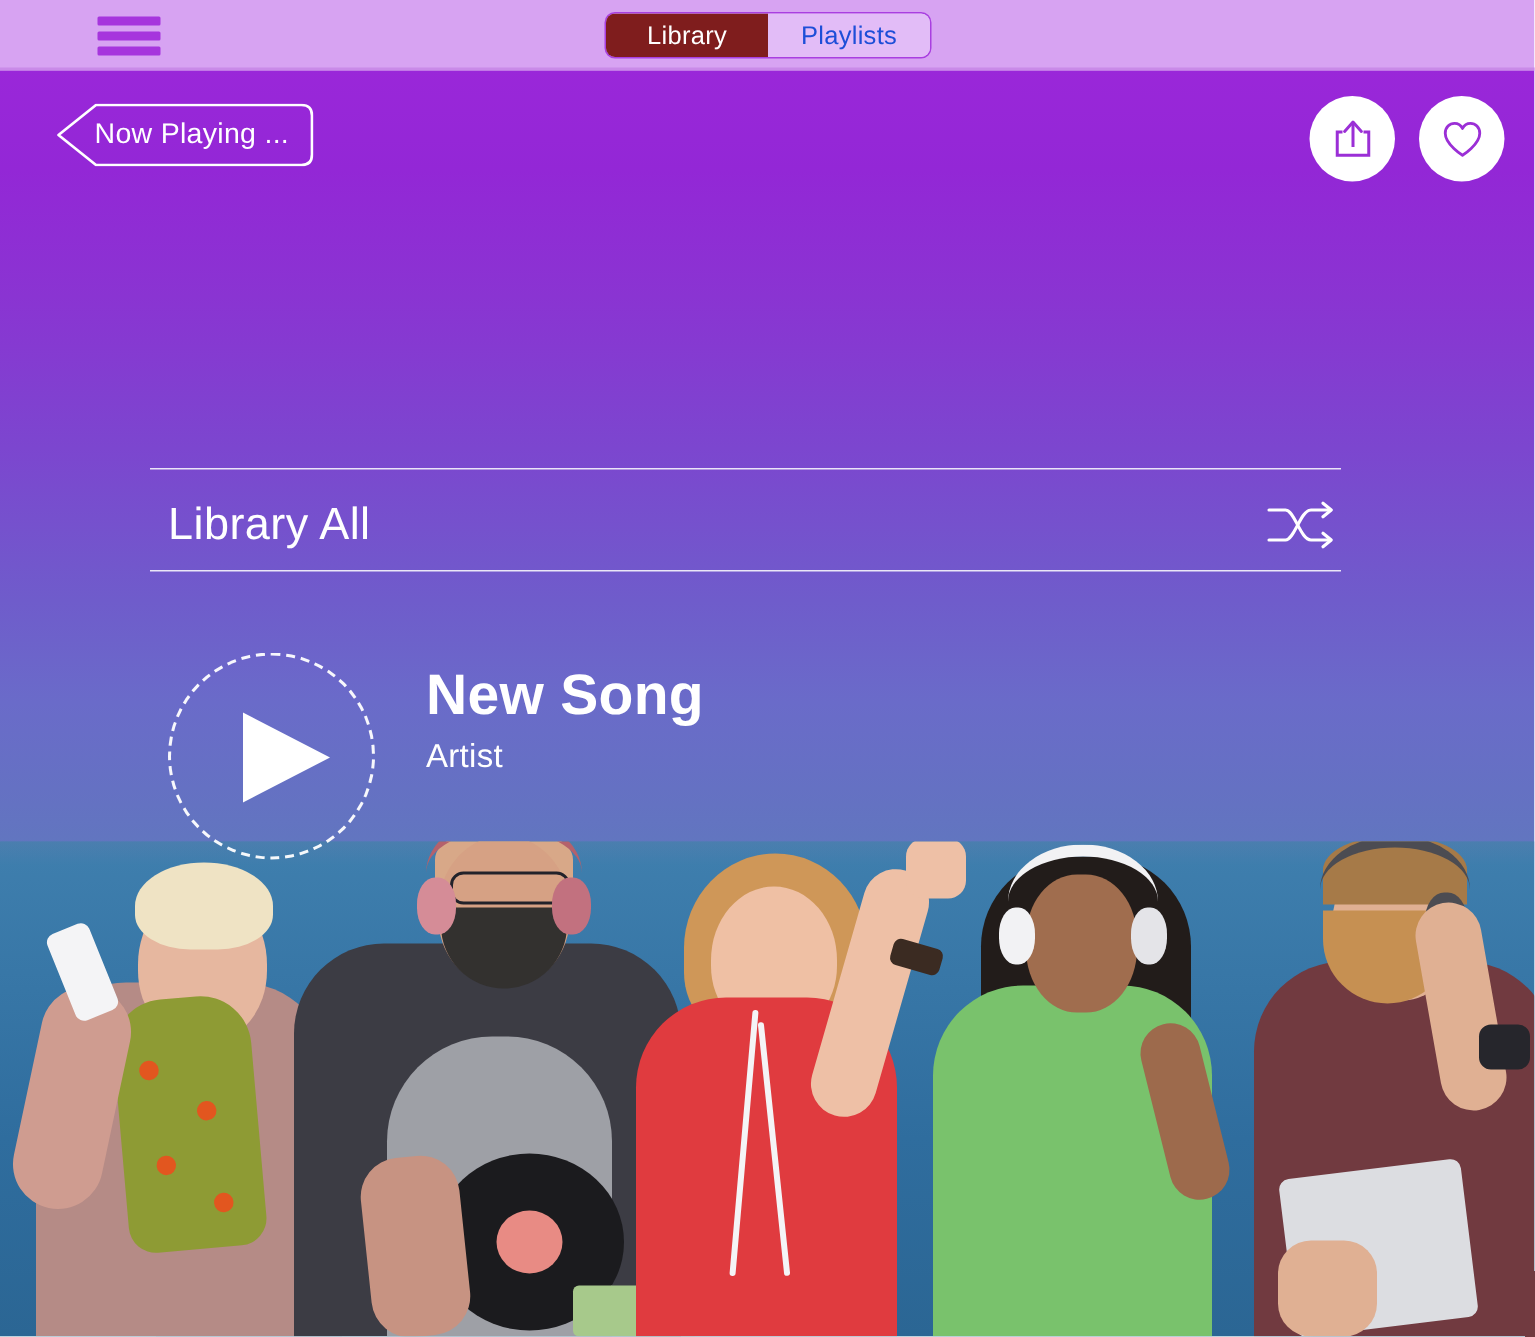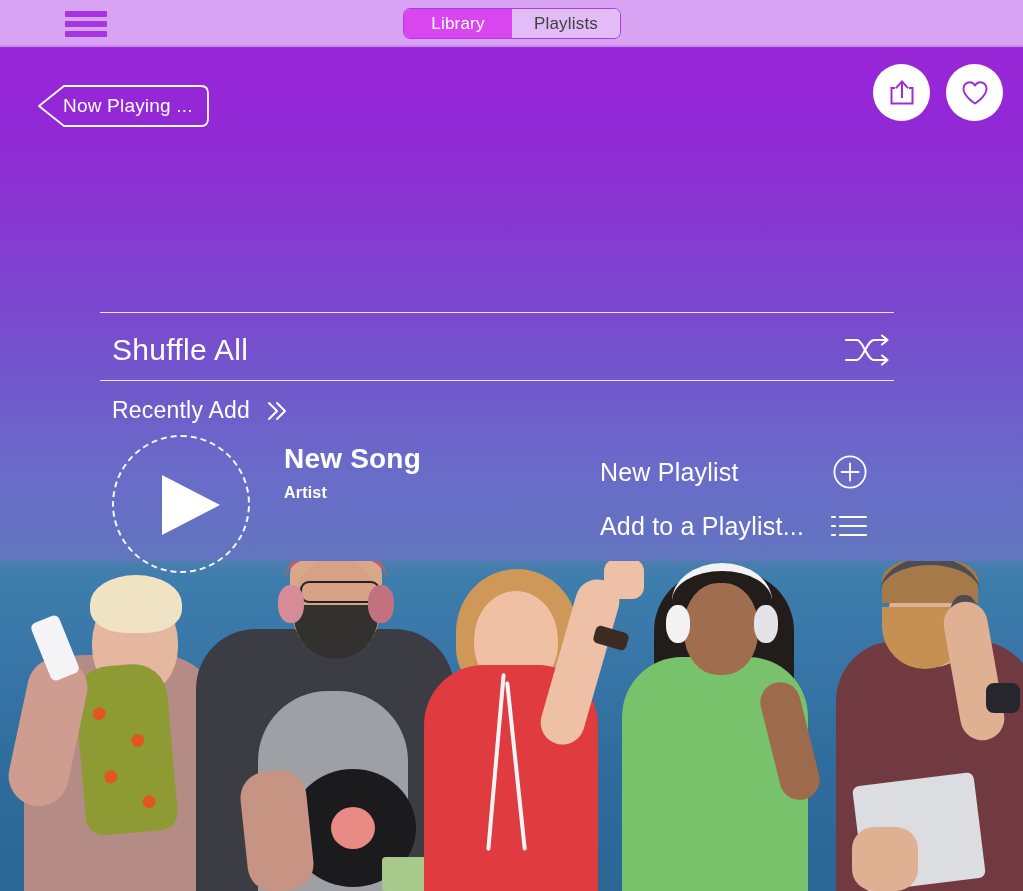--- a/index.html
+++ b/index.html
@@ -65,27 +65,27 @@
     flex: 1 1 50%;
     display: flex;
     align-items: center;
     justify-content: center;
     font-size: 17px;
     letter-spacing: .2px;
     cursor: pointer;
     user-select: none;
   }
   .seg.active {
-    background: #d946ef;
+    background: #7f1d1d;
     color: #ffffff;
     justify-content: center;
   }
   .seg.inactive {
     background: #e2bcf7;
-    color: #404040;
+    color: #1d4ed8;
   }
 
   .searchbox {
     position: absolute;
     left: 805px;
     top: 9px;
     width: 175px;
     height: 29px;
     border: 1.5px solid #a93fe0;
     border-radius: 15px;
@@ -239,21 +239,21 @@
                background: #26262c; border-radius: 8px; }
   .p5 .tablet{ position:absolute; left: 22px; bottom: 6px; width: 122px; height: 106px;
                background: #dcdde1; border-radius: 7px; transform: rotate(-7deg); }
   .p5 .hand  { position:absolute; left: 16px; bottom: 0px; width: 66px; height: 64px;
                background: #e0b093; border-radius: 22px; }
 
   
   .now-playing {
     position: absolute;
     left: 37px;
-    top: 40px;
+    top: 24px;
     height: 42px;
     display: flex;
     align-items: flex-start;
     cursor: pointer;
     z-index: 12;
   }
   .np-shape {
     position: relative;
     height: 42px;
     display: flex;
@@ -369,28 +369,28 @@
   }
 
   .song-meta {
     position: absolute;
     left: 284px;
     top: 398px;
     z-index: 11;
     color: #ffffff;
   }
   .song-title {
-    font-size: 28px;
+    font-size: 38px;
     font-weight: 700;
     letter-spacing: .2px;
     margin-bottom: 5px;
   }
   .song-line {
-    font-size: 16px;
-    font-weight: 700;
+    font-size: 22px;
+    font-weight: 400;
     letter-spacing: .2px;
     line-height: 26px;
   }
 
   .playlist-actions {
     position: absolute;
     left: 600px;
     top: 400px;
     width: 268px;
     z-index: 11;
@@ -523,63 +523,35 @@
 
     <div class="circ-btn circ-heart">
       <svg width="28" height="26" viewBox="0 0 28 26">
         <path d="M14 23.5 C14 23.5 2.5 16.3 2.5 8.8 C2.5 4.9 5.4 2.2 8.7 2.2 C11 2.2 13 3.6 14 5.6 C15 3.6 17 2.2 19.3 2.2 C22.6 2.2 25.5 4.9 25.5 8.8 C25.5 16.3 14 23.5 14 23.5 Z" fill="none" stroke="#9b2fd6" stroke-width="1.9" stroke-linejoin="round"></path>
       </svg>
     </div>
 
 
     <div class="rule rule-top"></div>
     <div class="shuffle-row">
-      <span class="shuffle-label">Shuffle All</span>
+      <span class="shuffle-label">Library All</span>
       <svg width="50" height="34" viewBox="0 0 50 34">
         <path d="M2 7 L13 7 C19 7 23 27 30 27 L43 27" fill="none" stroke="#ffffff" stroke-width="2.1" stroke-linecap="round"></path>
         <path d="M2 27 L13 27 C19 27 23 7 30 7 L43 7" fill="none" stroke="#ffffff" stroke-width="2.1" stroke-linecap="round"></path>
         <path d="M38 2.5 L43.5 7 L38 11.5" fill="none" stroke="#ffffff" stroke-width="2.1" stroke-linecap="round" stroke-linejoin="round"></path>
         <path d="M38 22.5 L43.5 27 L38 31.5" fill="none" stroke="#ffffff" stroke-width="2.1" stroke-linecap="round" stroke-linejoin="round"></path>
       </svg>
     </div>
     <div class="rule rule-bot"></div>
 
-    <div class="recently">
-      <span class="recently-label">Recently Add</span>
-      <svg width="26" height="24" viewBox="0 0 26 24">
-        <path d="M5 4 L13 12 L5 20" fill="none" stroke="#ffffff" stroke-width="2" stroke-linecap="round" stroke-linejoin="round"></path>
-        <path d="M13 4 L21 12 L13 20" fill="none" stroke="#ffffff" stroke-width="2" stroke-linecap="round" stroke-linejoin="round"></path>
-      </svg>
-    </div>
 
     <div class="play-circle">
       <div class="play-tri"></div>
     </div>
 
     <div class="song-meta">
       <div class="song-title">New Song</div>
       <div class="song-line">Artist</div>
     </div>
 
-    <div class="playlist-actions">
-      <div class="pl-row">
-        <span class="pl-label">New Playlist</span>
-        <svg width="36" height="36" viewBox="0 0 36 36">
-          <circle cx="18" cy="18" r="15.6" fill="none" stroke="#ffffff" stroke-width="1.8"></circle>
-          <line x1="18" y1="9.5" x2="18" y2="26.5" stroke="#ffffff" stroke-width="1.8" stroke-linecap="round"></line>
-          <line x1="9.5" y1="18" x2="26.5" y2="18" stroke="#ffffff" stroke-width="1.8" stroke-linecap="round"></line>
-        </svg>
-      </div>
-      <div class="pl-row">
-        <span class="pl-label">Add to a Playlist...</span>
-        <svg width="38" height="30" viewBox="0 0 38 30">
-          <line x1="2" y1="6" x2="5" y2="6" stroke="#ffffff" stroke-width="2.2" stroke-linecap="round"></line>
-          <line x1="2" y1="15" x2="5" y2="15" stroke="#ffffff" stroke-width="2.2" stroke-linecap="round"></line>
-          <line x1="2" y1="24" x2="5" y2="24" stroke="#ffffff" stroke-width="2.2" stroke-linecap="round"></line>
-          <line x1="10" y1="6" x2="36" y2="6" stroke="#ffffff" stroke-width="2.2" stroke-linecap="round"></line>
-          <line x1="10" y1="15" x2="36" y2="15" stroke="#ffffff" stroke-width="2.2" stroke-linecap="round"></line>
-          <line x1="10" y1="24" x2="36" y2="24" stroke="#ffffff" stroke-width="2.2" stroke-linecap="round"></line>
-        </svg>
-      </div>
-    </div>
 
   </div>
 </div>
 
 </body></html>

